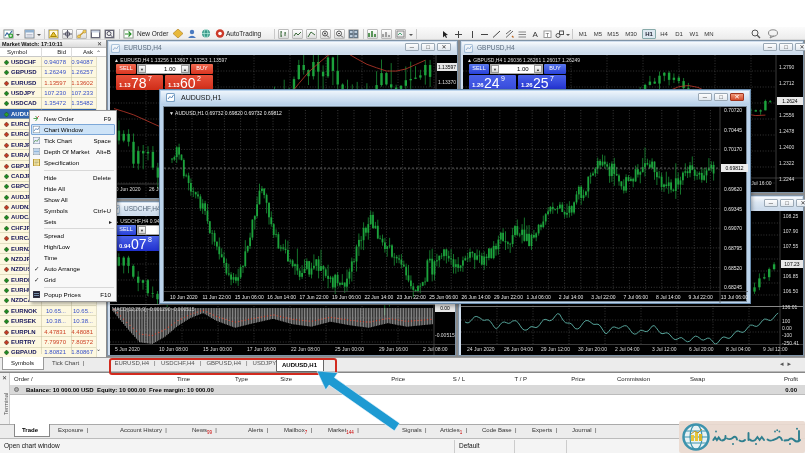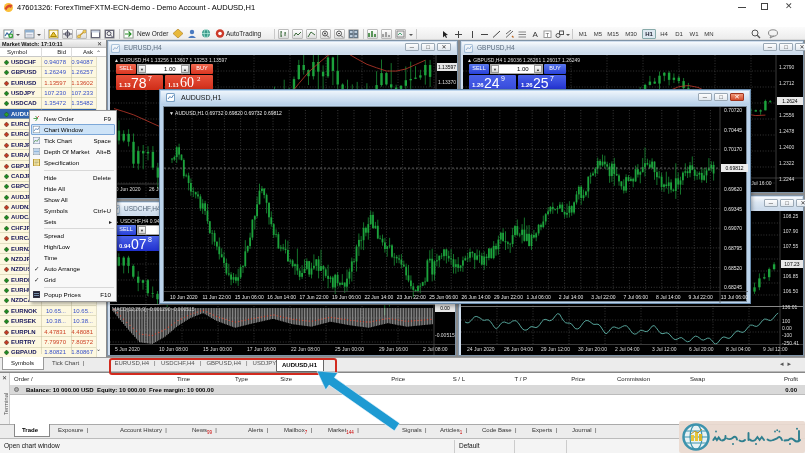--- a/index.html
+++ b/index.html
@@ -10,30 +10,20 @@
 .wtitle{position:absolute;left:1px;right:1px;top:1px;height:12px;background:linear-gradient(#f7fafd,#dce7f2 45%,#ccdbeb);color:#5a6b7d;font-size:6.5px;line-height:12px;padding-left:15px;white-space:nowrap;overflow:hidden;}
 .wbtn{position:absolute;width:14px;height:8px;background:linear-gradient(#fdfdfd,#e3e9ef);border:1px solid #9aa8b5;border-radius:1px;}
 .glyph{position:absolute;font-size:6px;color:#333;width:14px;text-align:center;line-height:8px;top:0;}
 .tbsep{position:absolute;top:2px;width:1px;height:10px;background:#c9c9c9;}
 .tbicon{position:absolute;top:2px;width:11px;height:10px;border:1px solid #bbb;background:linear-gradient(#fff,#ddd);border-radius:1px;}
 .tbicon svg{display:block;margin:0 auto;}
 #app svg{display:block;}
 </style></head><body>
 <div id="app">
 
-<div class="abs" style="left:0;top:0;width:805px;height:15px;background:#fff;">
- <svg class="abs" style="left:3px;top:2px" width="11" height="11" viewBox="0 0 11 11">
-   <circle cx="5.5" cy="5.5" r="4.5" fill="#fbbf3a"></circle>
-        <path d="M1.5 7 Q4 1 9.5 3 L8 6 Q5 4 3.5 8 Z" fill="#d8482e"></path>
- </svg>
- <div class="abs t75" style="left:17px;top:3px;color:#000;">47601326: ForexTimeFXTM-ECN-demo - Demo Account - AUDUSD,H1</div>
- <div class="abs" style="left:738px;top:7px;width:8px;height:1px;background:#444;"></div>
- <div class="abs" style="left:761px;top:3px;width:7px;height:7px;border:1px solid #444;"></div>
- <div class="abs" style="left:785px;top:2px;color:#444;font-size:9px;line-height:9px;">✕</div>
-</div>
 <div class="abs" style="left:0;top:27px;width:805px;height:13px;background:linear-gradient(#fbfbfb,#ececec);border-bottom:1px solid #d8d8d8;">
       <div class="tbicon" style="left:3px;">
         <svg width="9" height="8">
           <rect x="0" y="0" width="9" height="8" fill="#fff" stroke="#8aa"></rect>
           <path d="M1 6 L3 3 L5 5 L8 1" stroke="#3a6aa0" stroke-width="1.2" fill="none"></path>
           <circle cx="6.8" cy="5.8" r="2.4" fill="#2f9e2f"></circle>
           <path d="M6.8 4.5 v2.6 M5.5 5.8 h2.6" stroke="#fff" stroke-width="0.8"></path>
         </svg>
       </div>
       <div class="abs" style="left:16px;top:7px;border:2px solid transparent;border-top-color:#555;"></div>
@@ -433,21 +423,21 @@
  <div class="abs" style="left:21px;top:0;width:53px;height:9.5px;background:#fff;border:1px solid #aaa;"></div>
  <div class="abs" style="left:22px;top:1px;width:8px;height:7.5px;background:linear-gradient(#fefefe,#d8d8d8);border:1px solid #999;font-size:4px;text-align:center;line-height:7px;color:#333;">▼</div>
  <div class="abs t6" style="left:48px;top:1.5px;color:#000;">1.00</div>
  <div class="abs" style="left:65px;top:1px;width:8px;height:7.5px;background:linear-gradient(#fefefe,#d8d8d8);border:1px solid #999;font-size:4px;text-align:center;line-height:7px;color:#333;">▲</div>
  <div class="abs" style="left:75px;top:0;width:22px;height:9.5px;background:linear-gradient(#ef6a50,#d93420);color:#fff;font-size:5.5px;text-align:center;line-height:9.5px;border-radius:1px;">BUY</div>
  <div class="abs" style="left:0;top:10.5px;width:47px;height:15.5px;background:linear-gradient(#e8503a,#cf2d18);border-radius:1px;color:#fff;">
    <span class="abs" style="left:3px;top:7px;font-size:6px;font-weight:bold;">1.13</span>
             <span class="abs" style="left:15px;top:0px;font-size:14px;">78</span>
             <span class="abs" style="left:32px;top:0;font-size:7px;">7</span>
  </div>
- <div class="abs" style="left:49px;top:10.5px;width:48px;height:15.5px;background:linear-gradient(#e8503a,#cf2d18);border-radius:1px;color:#fff;font-family:Liberation Serif, serif;">
+ <div class="abs" style="left:49px;top:10.5px;width:48px;height:15.5px;background:linear-gradient(#e8503a,#cf2d18);border-radius:1px;color:#fff;">
    <span class="abs" style="left:3px;top:7px;font-size:6px;font-weight:bold;">1.13</span>
             <span class="abs" style="left:15px;top:0px;font-size:14px;">60</span>
             <span class="abs" style="left:32px;top:0;font-size:7px;">2</span>
  </div>
 </div>
       </div>
     </div>
     <div class="win" style="left:460px;top:40px;width:344px;height:153px;">
       <div class="wtitle">GBPUSD,H4</div>
       <svg class="abs" style="left:3px;top:3px;opacity:0.55" width="9" height="9" viewBox="0 0 9 9">

